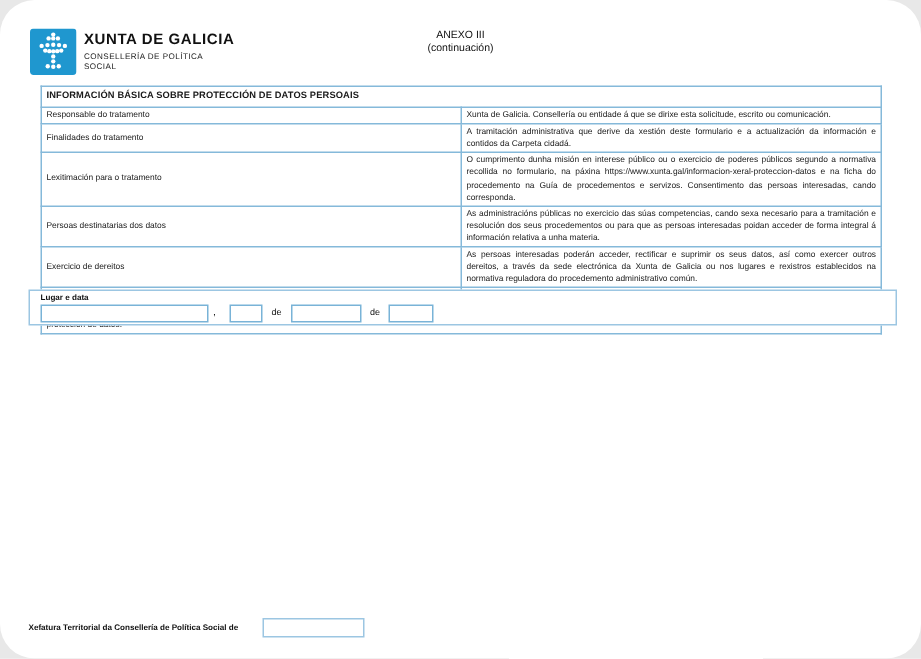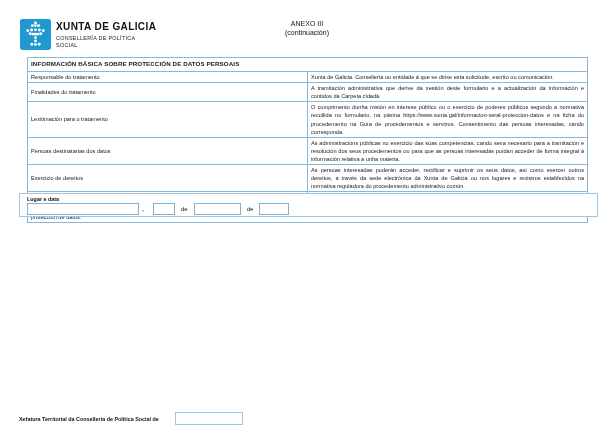--- a/index.html
+++ b/index.html
@@ -1,20 +1,21 @@
 <!DOCTYPE html>
 <html><head>
 <meta charset="utf-8">
 <style>
   * { margin:0; padding:0; box-sizing:border-box; }
   html,body { background:#e8e8e8; }
   .page {
     position:relative; width:614px; height:439px; background:#ffffff;
     font-family:"Liberation Sans", sans-serif; color:#1a1a1a; overflow:hidden;
     margin:0 auto;
+    border-radius:23px;
   }
   
   .logo-mark { position:absolute; left:20px; top:19px; width:31px; height:31px; }
   .org-text { position:absolute; left:56px; top:21px; }
   .org-name { font-size:10px; font-weight:bold; letter-spacing:0.4px; color:#111; white-space:nowrap; }
   .org-dept { font-size:5.4px; letter-spacing:0.3px; color:#222; margin-top:2.5px; line-height:1.4; width:90px; }
   .annex { position:absolute; left:0; top:19px; width:614px; text-align:center; line-height:1.3; }
   .annex-title { font-size:7px; color:#111; }
   .annex-sub { font-size:7px; color:#111; }
   

